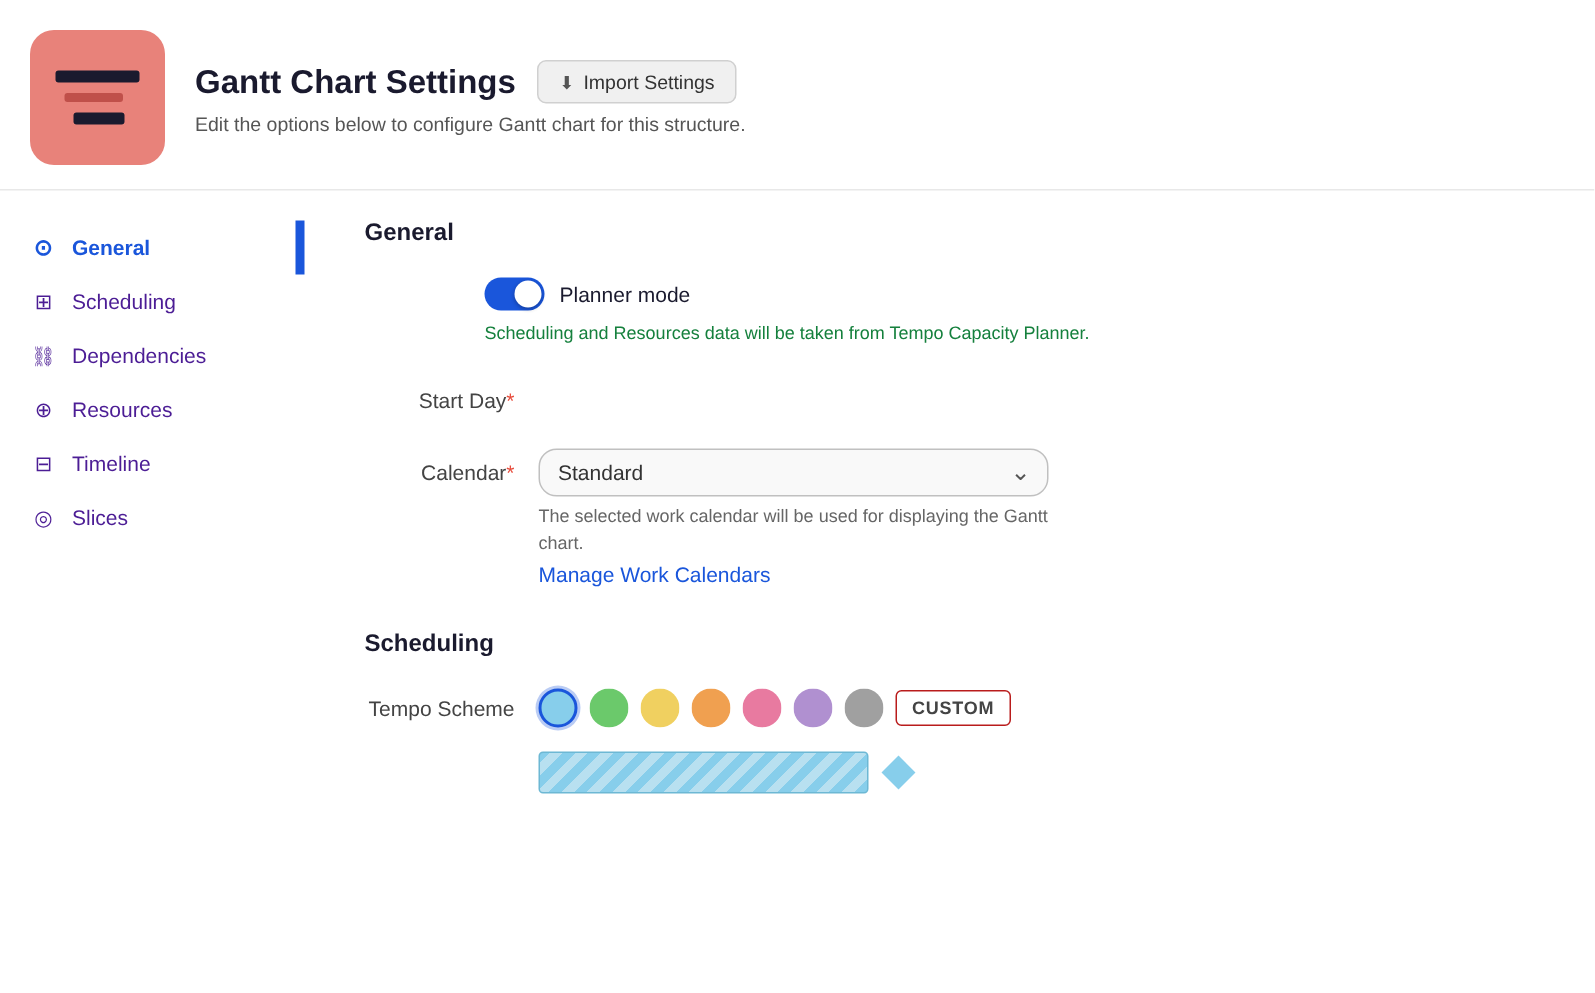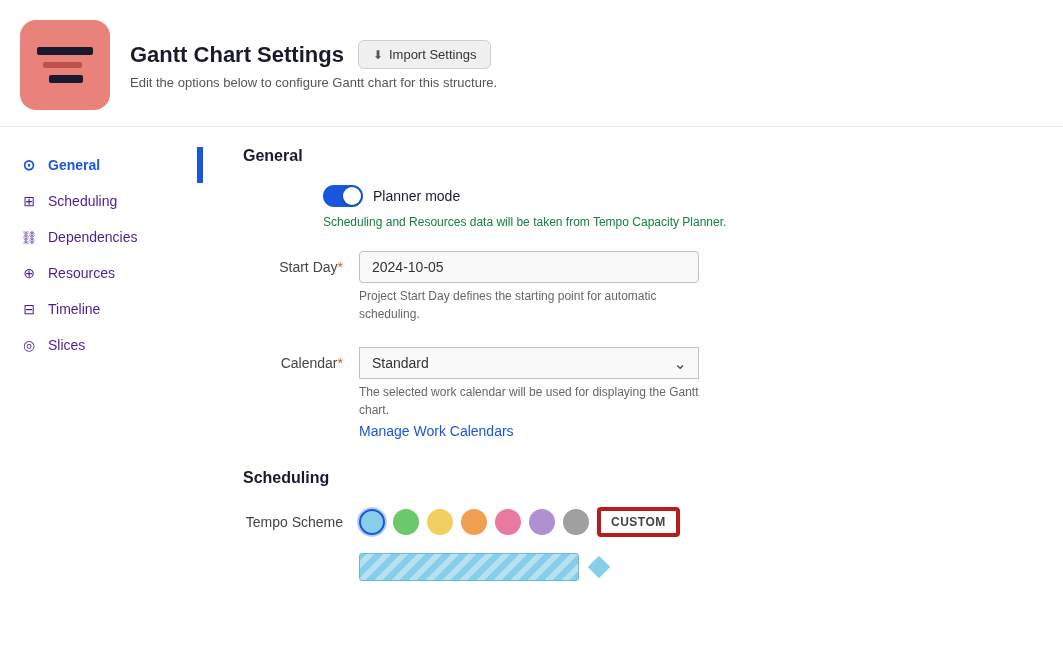--- a/index.html
+++ b/index.html
@@ -242,21 +242,21 @@
       font-size: 14px;
       background: #f9f9f9;
       color: #333;
     }
 
     .select-input {
       width: 100%;
       max-width: 340px;
       padding: 7px 12px;
       border: 1px solid #c0c0c0;
-      border-radius: 0;
+      border-radius: 12px;
       font-size: 14px;
       background: #f9f9f9;
       color: #333;
       appearance: none;
       cursor: pointer;
     }
 
     .select-wrapper {
       position: relative;
       max-width: 340px;
@@ -322,21 +322,21 @@
       border: 2px solid transparent;
     }
 
     .color-circle.selected {
       border-color: #1a56db;
       box-shadow: 0 0 0 2px rgba(26,86,219,0.3);
     }
 
     .custom-btn {
       padding: 4px 10px;
-      border: 4px solid #b91c1c;
+      border: 1px solid #b91c1c;
       border-radius: 4px;
       font-size: 12px;
       background: white;
       cursor: pointer;
       color: #444;
       font-weight: 600;
       letter-spacing: 0.5px;
     }
 
     
@@ -442,24 +442,20 @@
           <div class="toggle-switch"></div>
           <span class="toggle-label">Planner mode</span>
         </div>
       </div>
       <p class="toggle-description">Scheduling and Resources data will be taken from Tempo Capacity Planner.</p>
 
       <div class="field-row">
         <label class="field-label">
           <span>Start Day</span><span class="required-star">*</span>
         </label>
-        <div class="field-input">
-          <input type="text" class="text-input" value="2024-10-05" style="">
-          <p class="field-description">Project Start Day defines the starting point for automatic scheduling.</p>
-        </div>
       </div>
 
       <div class="field-row" style="margin-top:24px;">
         <label class="field-label">
           <span>Calendar</span><span class="required-star">*</span>
         </label>
         <div class="field-input">
           <div class="select-wrapper">
             <select class="select-input">
               <option>Standard</option>

